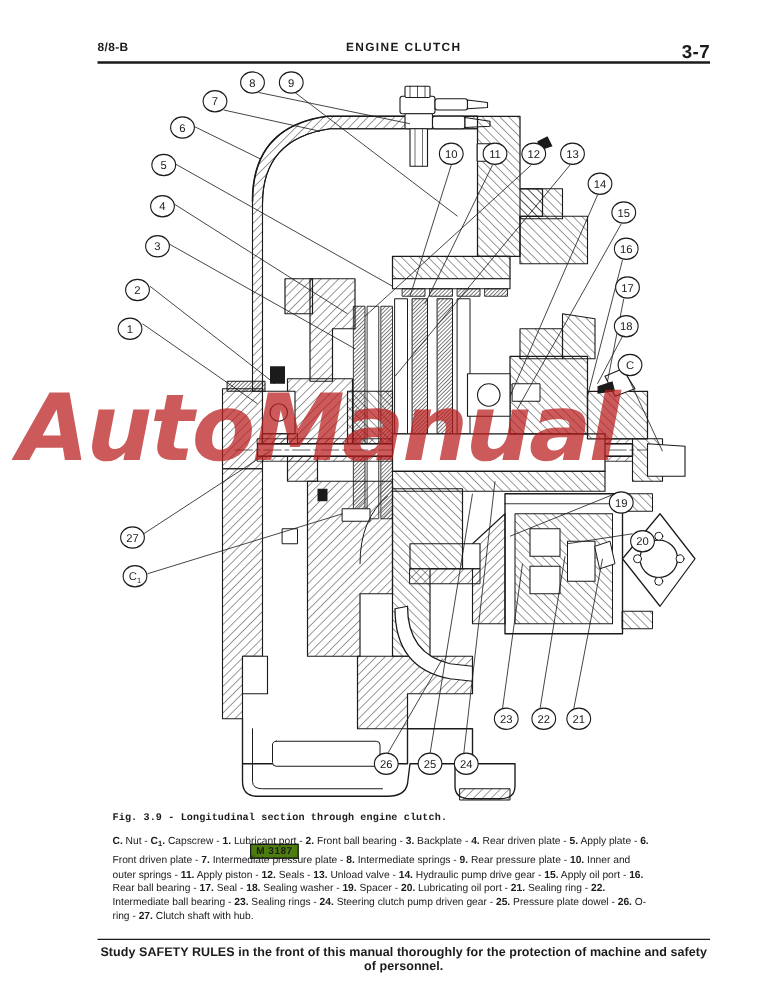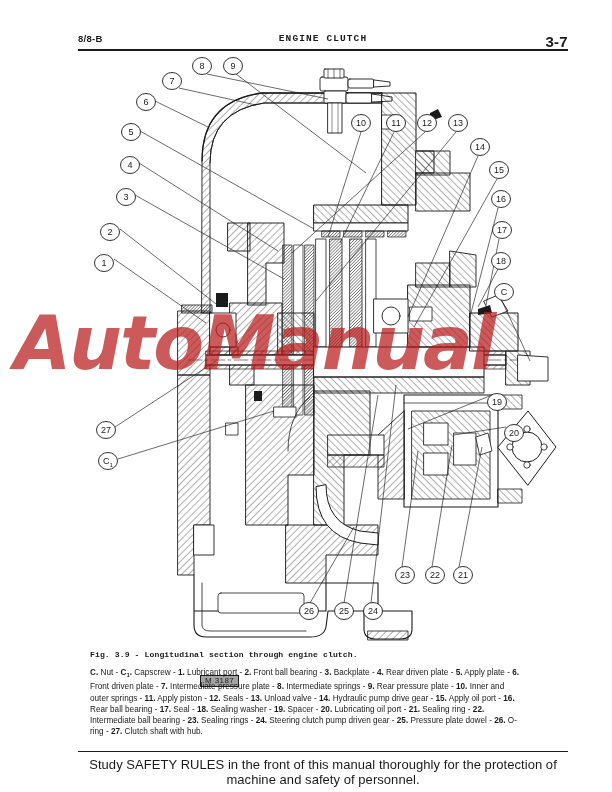--- a/index.html
+++ b/index.html
@@ -26,21 +26,21 @@
     width: 490px;
     height: 16px;
   }
   .header .hdr-left {
     position: absolute; left: 0; top: 0;
     font-size: 9.5px; font-weight: bold; letter-spacing: 0.3px;
   }
   .header .hdr-center {
     position: absolute; left: 0; top: 0; width: 490px;
     text-align: center;
-    font-size: 9.5px; font-weight: bold; letter-spacing: 1.1px; font-family: Liberation Mono, monospace;
+    font-size: 9.5px; font-weight: bold; letter-spacing: 1.1px;
   }
   .header .hdr-right {
     position: absolute; right: 0; top: 0;
     font-size: 15px; font-weight: bold; letter-spacing: 0.3px;
   }
   .header-rule {
     position: absolute;
     left: 78px; top: 49px;
     width: 490px; height: 1.6px;
     background: #1b1b1b;
@@ -54,23 +54,23 @@
   }
   .figure svg { display: block; }
 
   
   .dwg-box {
     position: absolute;
     left: 122px; top: 620px;
     border: 1.3px solid #1b1b1b;
     padding: 1px 4px 1px 4px;
     font-size: 8px;
-    font-weight: normal;
+    font-weight: bold;
     letter-spacing: 0.4px;
-    background: #a3a3a3;
+    background: #4d7c0f;
     line-height: 1.05;
   }
 
   
   .caption-title {
     position: absolute;
     left: 90px; top: 650px;
     font-size: 8.1px;
     font-weight: bold;
     letter-spacing: 0.1px;
@@ -96,22 +96,22 @@
     position: absolute;
     left: 78px; top: 751px;
     width: 490px; height: 1.1px;
     background: #1b1b1b;
   }
   .footer-text {
     position: absolute;
     left: 78px; top: 757px;
     width: 490px;
     text-align: center;
-    font-size: 13px;
-    font-weight: normal;
+    font-size: 10px;
+    font-weight: bold;
     letter-spacing: 0.05px;
   }
 
   
   .watermark {
     position: absolute;
     left: 14px; top: 300px;
     width: 585px;
     font-family: "DejaVu Sans", sans-serif;
     font-size: 74px;

